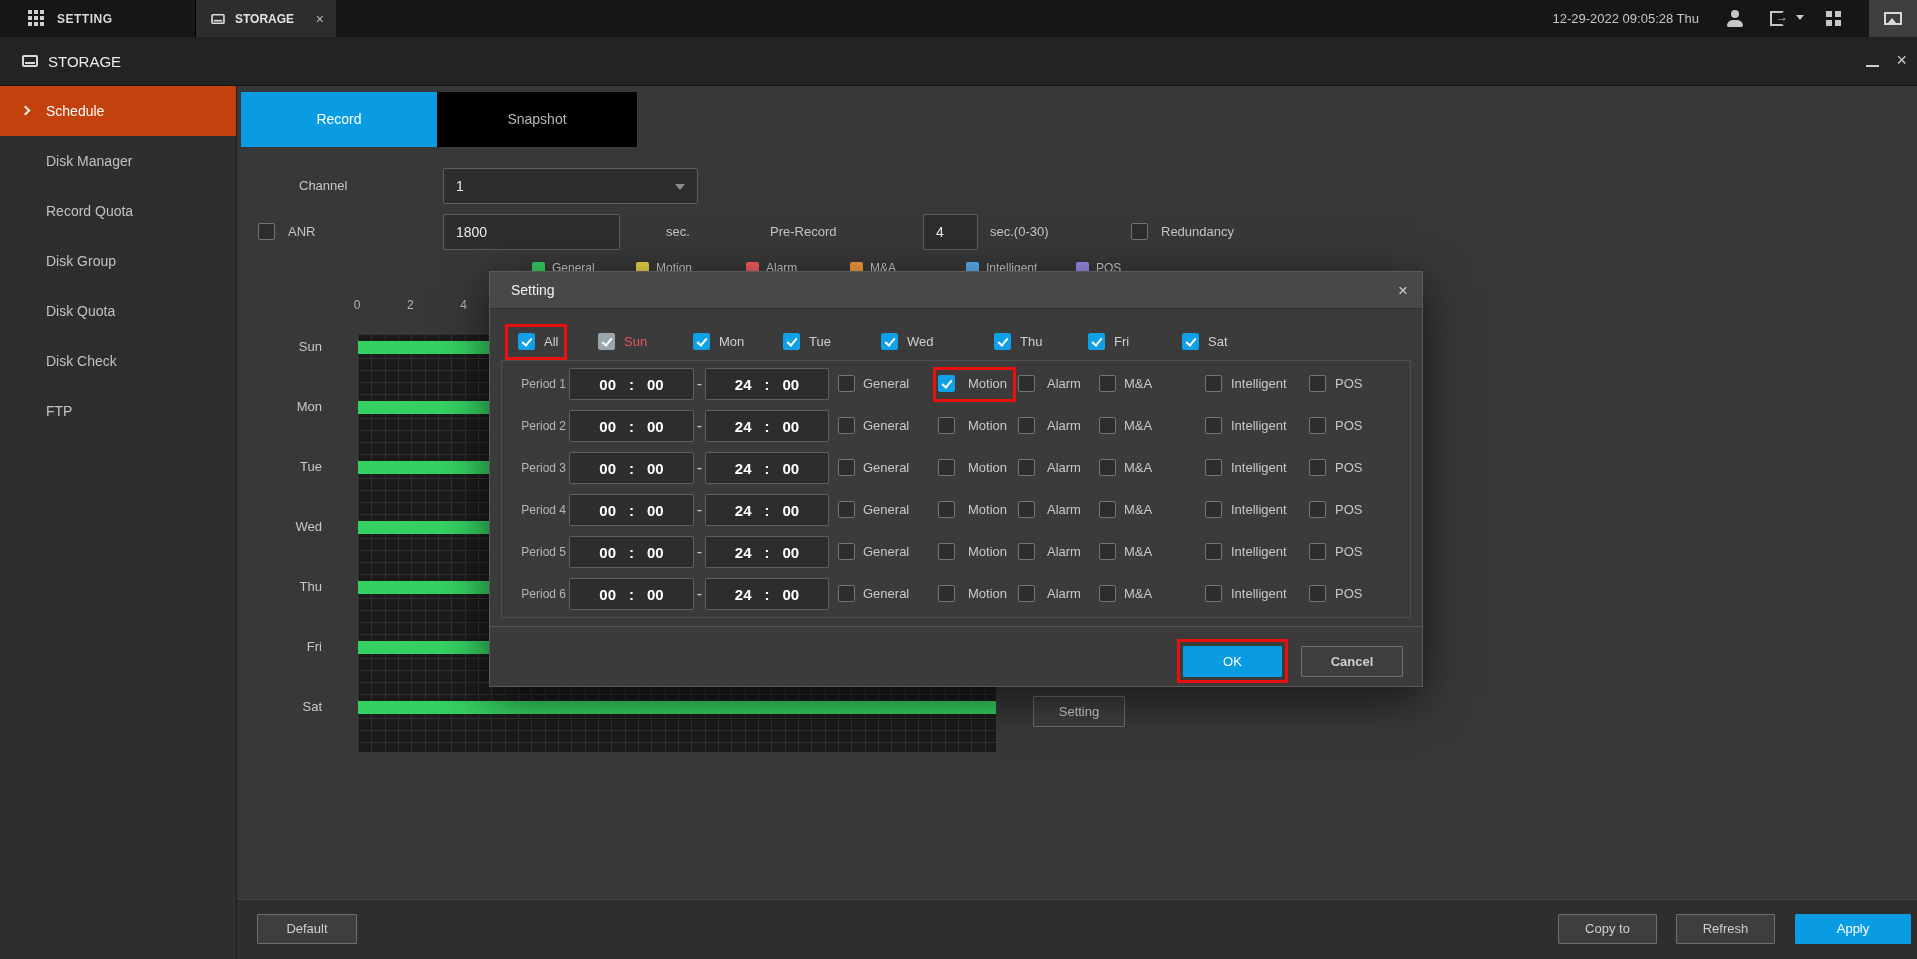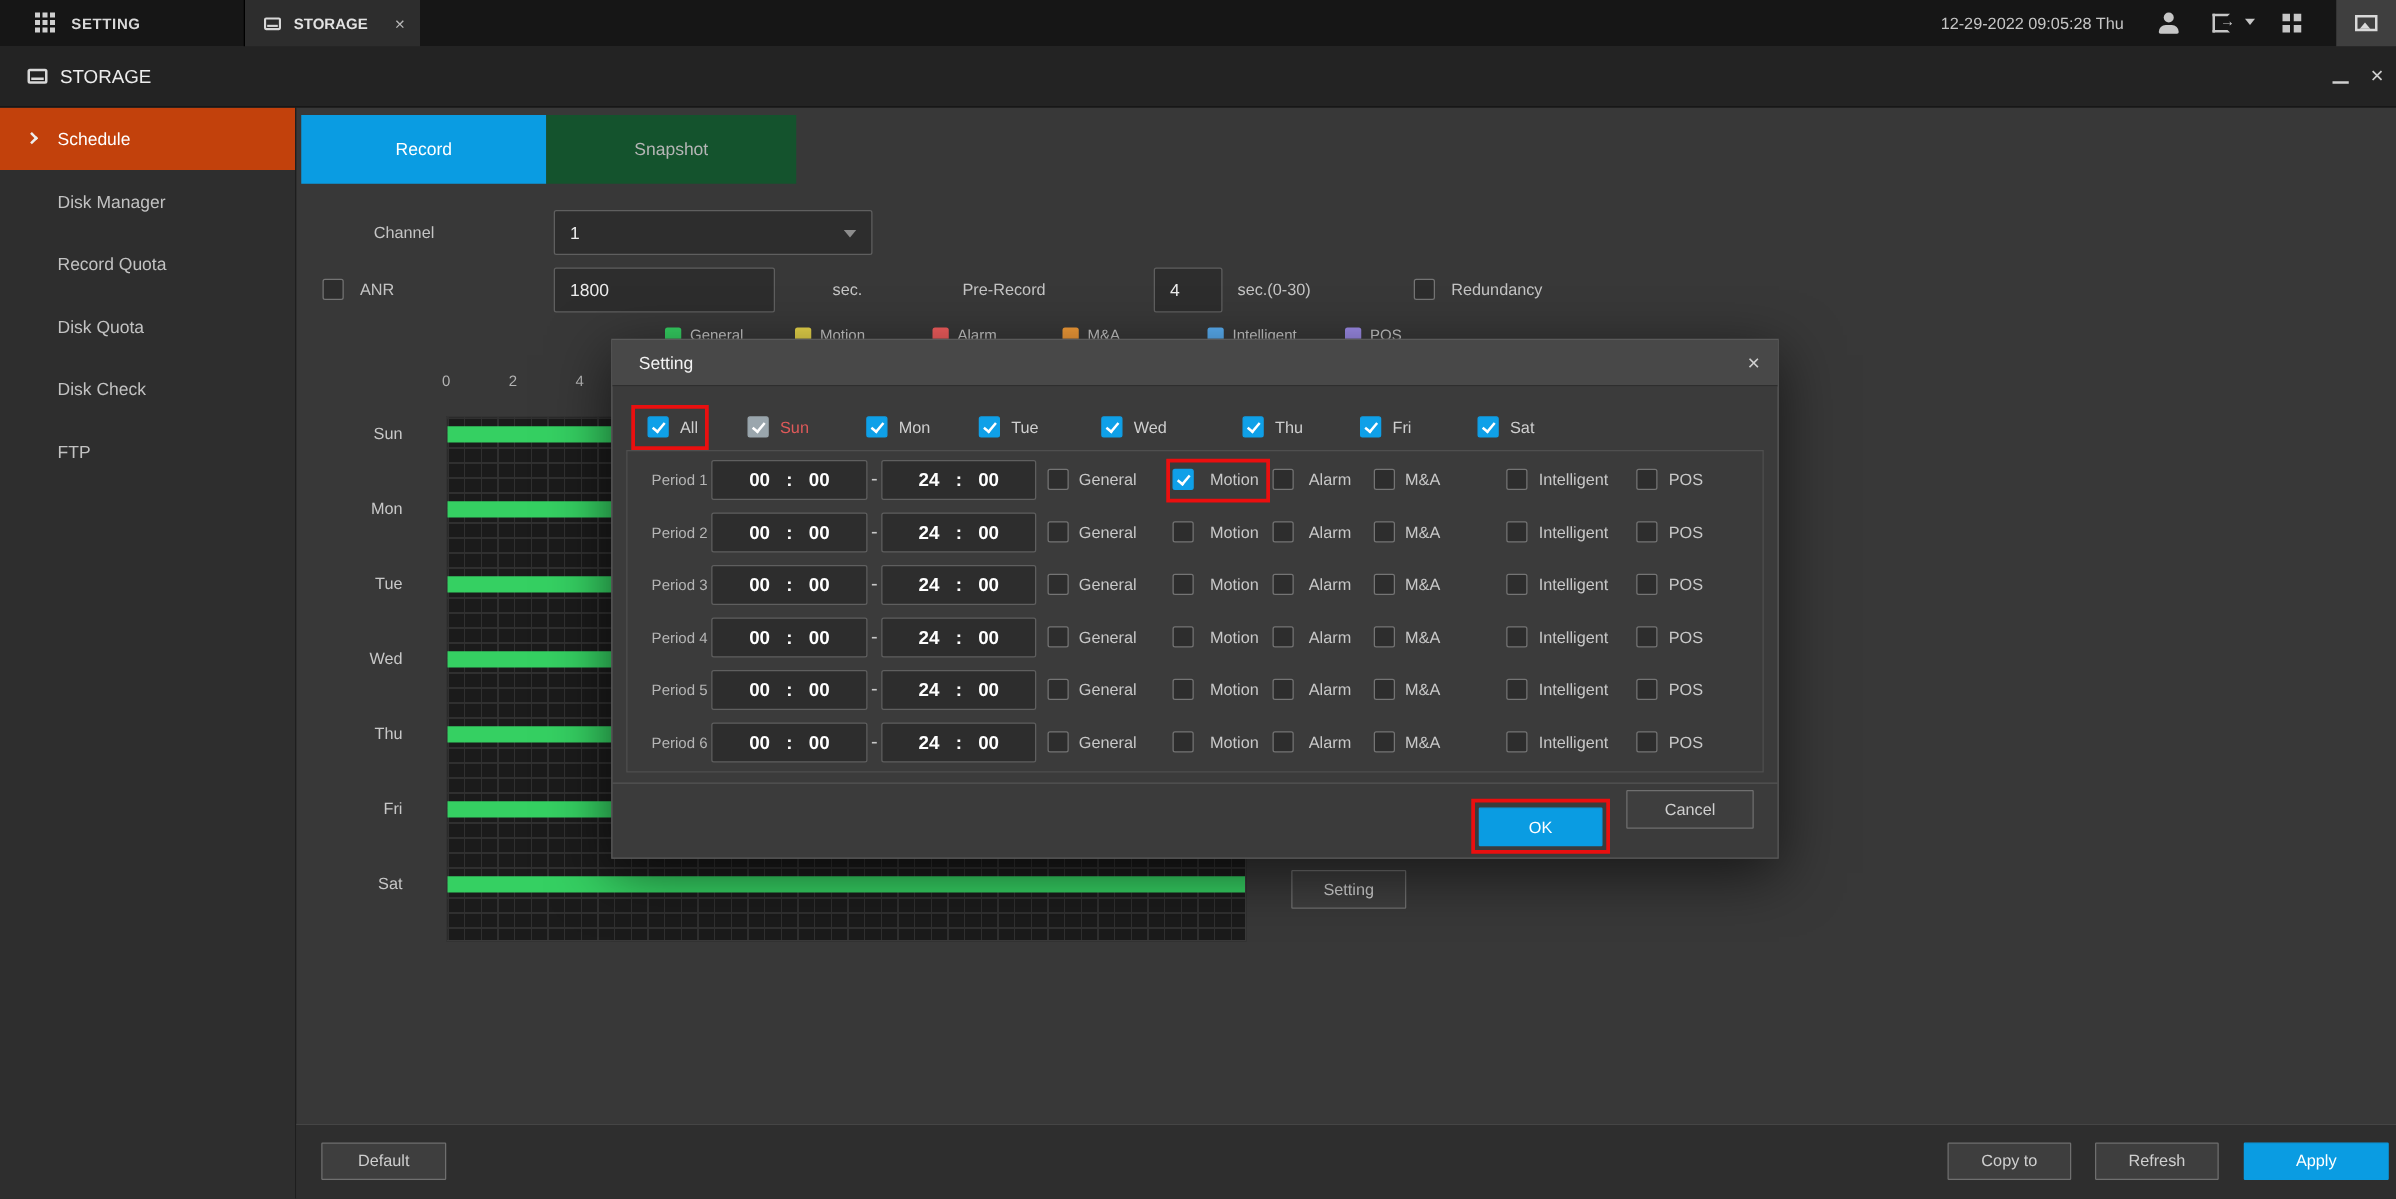--- a/index.html
+++ b/index.html
@@ -54,21 +54,21 @@
            border-right:1px solid #1e1e1e;}
   .side-item{height:50px;line-height:50px;padding-left:46px;font-size:14px;color:#c2c2c2;cursor:pointer;position:relative;}
   .side-item:first-child{background:#353535;}
   .side-item.active{background:#c2410c;color:#fff;}
   .chev{position:absolute;left:22px;top:21px;width:7px;height:7px;border-right:2px solid #ededed;
         border-bottom:2px solid #ededed;transform:rotate(-45deg);}
 
   
   .tab{position:absolute;top:92px;height:55px;line-height:55px;text-align:center;font-size:14px;cursor:pointer;}
   #tab-record{left:241px;width:196px;background:#0a9ce2;color:#fff;}
-  #tab-snapshot{left:437px;width:200px;background:#14532d;color:#b5b5b5;}
+  #tab-snapshot{left:437px;width:200px;background:#000000;color:#b5b5b5;}
   .lbl{position:absolute;font-size:13px;color:#c4c4c4;line-height:16px;}
   .field{position:absolute;background:#2d2d2d;border:1px solid #5f5f5f;border-radius:2px;color:#ececec;
          font-size:14px;line-height:34px;padding-left:12px;height:36px;cursor:text;}
   #channel-select{left:443px;top:168px;width:255px;cursor:pointer;}
   .select-caret{position:absolute;right:12px;top:15px;width:0;height:0;border-left:5px solid transparent;
                 border-right:5px solid transparent;border-top:6px solid #8d8d8d;}
   .cb{position:absolute;width:17px;height:17px;border:1px solid #747474;background:#2d2d2d;border-radius:2px;cursor:pointer;}
   .cb.checked{background:#0fa0e8;border-color:#0fa0e8;}
   .cb.checked::after{content:"";position:absolute;left:5px;top:2px;width:4px;height:8px;
     border:solid #fff;border-width:0 2px 2px 0;transform:rotate(40deg);}
@@ -107,21 +107,21 @@
   .panel-border{position:absolute;left:11px;top:88px;width:910px;height:258px;border:1px solid #4f4f4f;}
   .period-row{position:absolute;left:0;width:100%;height:32px;}
   .period-label{position:absolute;left:18px;width:58px;top:0;text-align:right;line-height:32px;font-size:12px;color:#b5b5b5;}
   .timebox{position:absolute;top:0;height:32px;background:#2d2d2d;border:1px solid #5f5f5f;border-radius:2px;
            display:flex;align-items:center;justify-content:center;gap:13px;color:#fff;font-size:15px;font-weight:700;cursor:text;}
   .tnum{line-height:1;}
   .dash{position:absolute;left:204px;top:0;width:11px;text-align:center;line-height:32px;color:#c8c8c8;}
   .opt-label{position:absolute;top:0;line-height:32px;font-size:13px;color:#c8c8c8;}
   .dlg-divider{position:absolute;left:0;right:0;top:354px;height:1px;background:#555;}
   #ok-button{left:693px;top:374px;width:99px;height:31px;line-height:29px;}
-  #cancel-button{left:811px;top:360px;width:102px;height:31px;line-height:29px;}
+  #cancel-button{left:811px;top:374px;width:102px;height:31px;line-height:29px;font-weight:bold;}
   .hl{position:absolute;border:3px solid #ea0f0f;pointer-events:none;z-index:5;}
   #hl-all{left:15px;top:52px;width:62px;height:36px;}
   #hl-motion{left:443px;top:95px;width:83px;height:35px;}
   #hl-ok{left:687px;top:367px;width:111px;height:44px;}
 </style>
 </head>
 <body>
 
 <div id="app">
 
@@ -149,20 +149,21 @@
     <span class="disk-icon"></span>
     <span id="window-title">STORAGE</span>
     <span class="min-icon"></span>
     <span class="x-icon win">×</span>
   </div>
 
   <div id="sidebar">
       <div class="side-item active"><span class="chev"></span><span class="side-label">Schedule</span></div>
       <div class="side-item"><span class="side-label">Disk Manager</span></div>
       <div class="side-item"><span class="side-label">Record Quota</span></div>
+      <div class="side-item"><span class="side-label">Disk Group</span></div>
       <div class="side-item"><span class="side-label">Disk Quota</span></div>
       <div class="side-item"><span class="side-label">Disk Check</span></div>
       <div class="side-item"><span class="side-label">FTP</span></div>
     </div>
 
   <div class="tab" id="tab-record">Record</div>
   <div class="tab" id="tab-snapshot">Snapshot</div>
 
   <span class="lbl" style="left:258px;top:178px;margin-left:41px;">Channel</span>
   <div class="field" id="channel-select">

